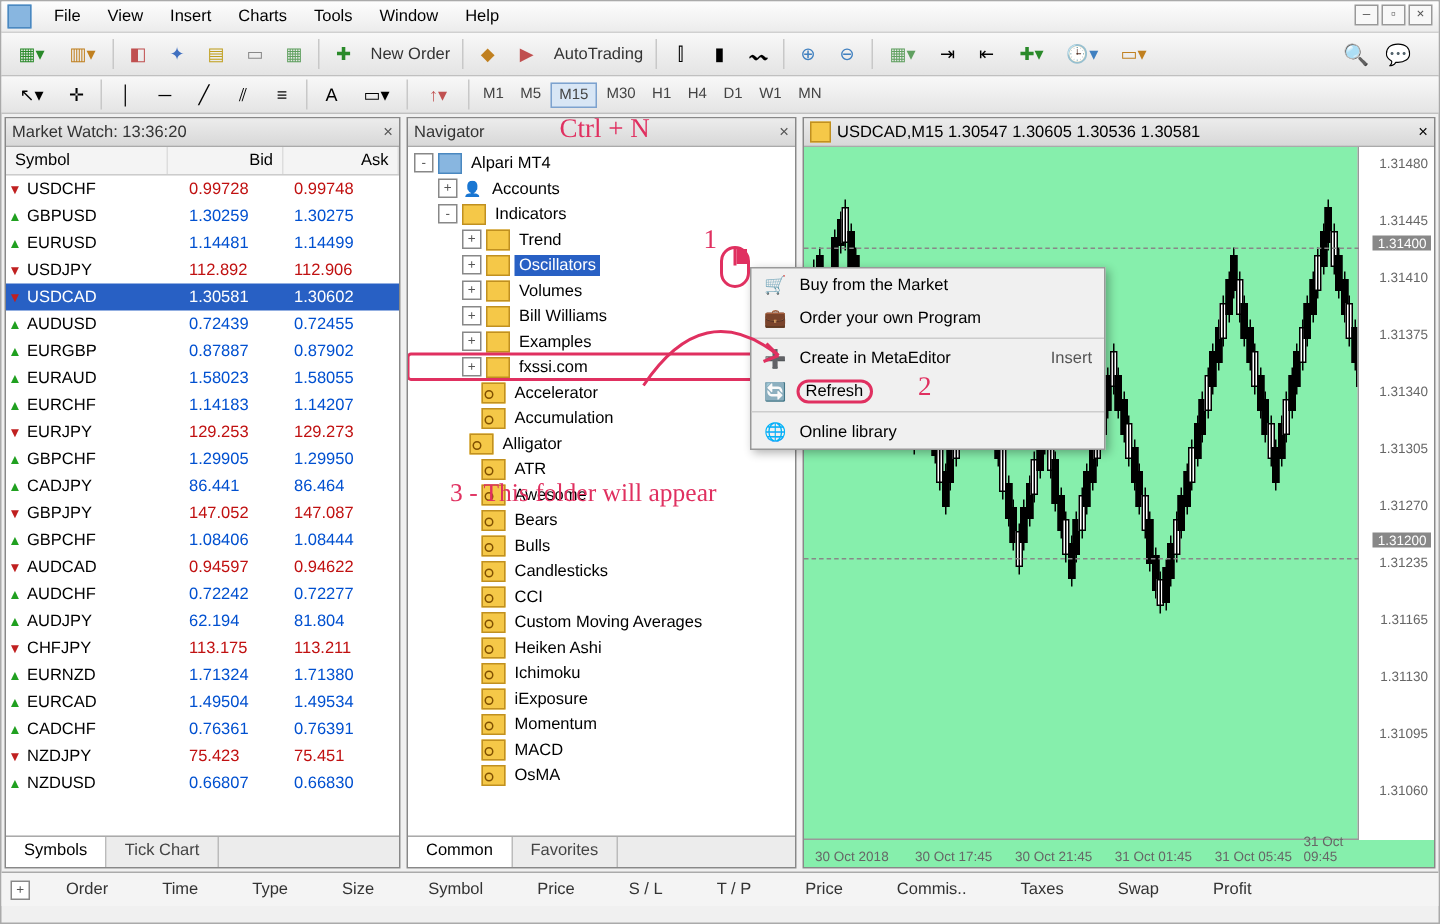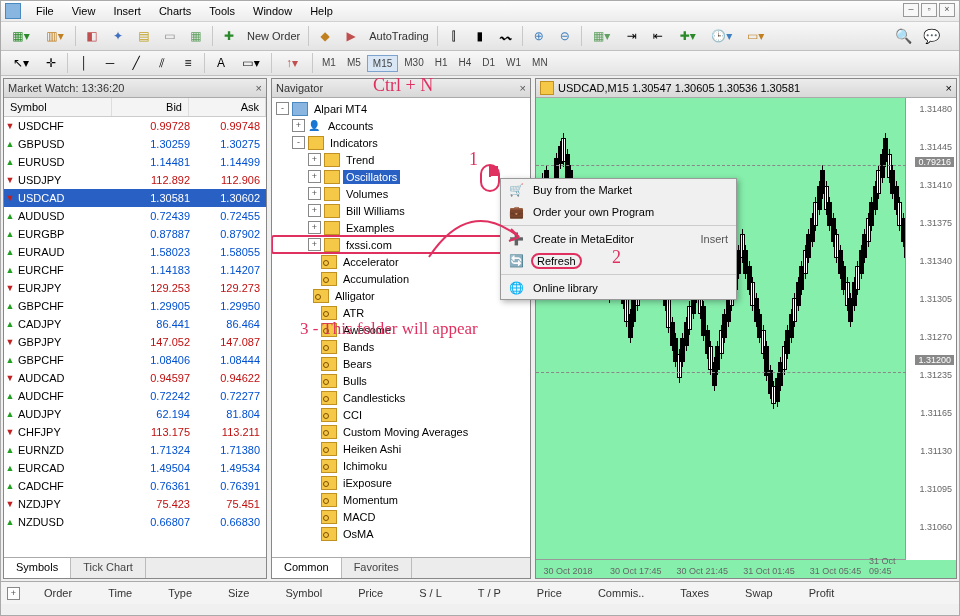--- a/index.html
+++ b/index.html
@@ -28,21 +28,21 @@
 
 .mw{width:262px}
 .mw-head{display:flex;border-bottom:1px solid #ccc;background:#f4f4f4;font-size:11px}
 .mw-head div{padding:3px 6px;border-right:1px solid #ddd}
 .mw-head .c1{flex:1}
 .mw-head .c2,.mw-head .c3{width:64px;text-align:right}
 .mw-rows{flex:1;overflow:hidden}
 .mw-row{display:flex;height:18px;align-items:center;font-size:11px}
 .mw-row .arrow{width:12px;text-align:center;font-size:9px}
 .mw-row .sym{flex:1;padding-left:2px}
-.mw-row .bid,.mw-row .ask{width:64px;text-align:right;padding-right:6px}
+.mw-row .bid,.mw-row .ask{width:64px;padding-right:6px}
 .mw-row.sel{background:#2860c4;color:#fff}
 .up{color:#0050d0}
 .down{color:#c01010}
 .mw-tabs{height:20px;border-top:1px solid #aaa;display:flex;background:#ececec}
 .mw-tab{padding:3px 12px;border-right:1px solid #bbb;font-size:11px;color:#444}
 .mw-tab.active{background:#fff;color:#000}
 
 
 .nav{width:258px;position:relative}
 .tree{flex:1;overflow:hidden;padding:2px 0;font-size:11px}
@@ -405,25 +405,20 @@
             <span class="lbl">ATR</span>
           </div>
           <div class="tnode" style="padding-left: 36px;">
             <span class="noexp"></span>
             <span class="tic ic-ind"></span>
             <span class="lbl">Awesome</span>
           </div>
           <div class="tnode" style="padding-left: 36px;">
             <span class="noexp"></span>
             <span class="tic ic-ind"></span>
-            <span class="lbl">Bands</span>
-          </div>
-          <div class="tnode" style="padding-left: 36px;">
-            <span class="noexp"></span>
-            <span class="tic ic-ind"></span>
             <span class="lbl">Bears</span>
           </div>
           <div class="tnode" style="padding-left: 36px;">
             <span class="noexp"></span>
             <span class="tic ic-ind"></span>
             <span class="lbl">Bulls</span>
           </div>
           <div class="tnode" style="padding-left: 36px;">
             <span class="noexp"></span>
             <span class="tic ic-ind"></span>
@@ -821,21 +816,21 @@
             <div class="ylab" style="top: 82px;">1.31410</div>
             <div class="ylab" style="top: 120px;">1.31375</div>
             <div class="ylab" style="top: 158px;">1.31340</div>
             <div class="ylab" style="top: 196px;">1.31305</div>
             <div class="ylab" style="top: 234px;">1.31270</div>
             <div class="ylab" style="top: 272px;">1.31235</div>
             <div class="ylab" style="top: 310px;">1.31165</div>
             <div class="ylab" style="top: 348px;">1.31130</div>
             <div class="ylab" style="top: 386px;">1.31095</div>
             <div class="ylab" style="top: 424px;">1.31060</div>
-            <div class="plab" style="top: calc(14% - 6px); right: 2px;">0.79216</div>
+            <div class="plab" style="top: calc(14% - 6px); right: 2px;">1.31400</div>
             <div class="plab" style="top: calc(57% - 6px); right: 2px;">1.31200</div>
           </div>
         <div class="xgrid" id="xgrid">
             <div class="xlab" style="left: 2%;">30 Oct 2018</div>
             <div class="xlab" style="left: 20%;">30 Oct 17:45</div>
             <div class="xlab" style="left: 38%;">30 Oct 21:45</div>
             <div class="xlab" style="left: 56%;">31 Oct 01:45</div>
             <div class="xlab" style="left: 74%;">31 Oct 05:45</div>
             <div class="xlab" style="left: 90%;">31 Oct 09:45</div>
           </div>

